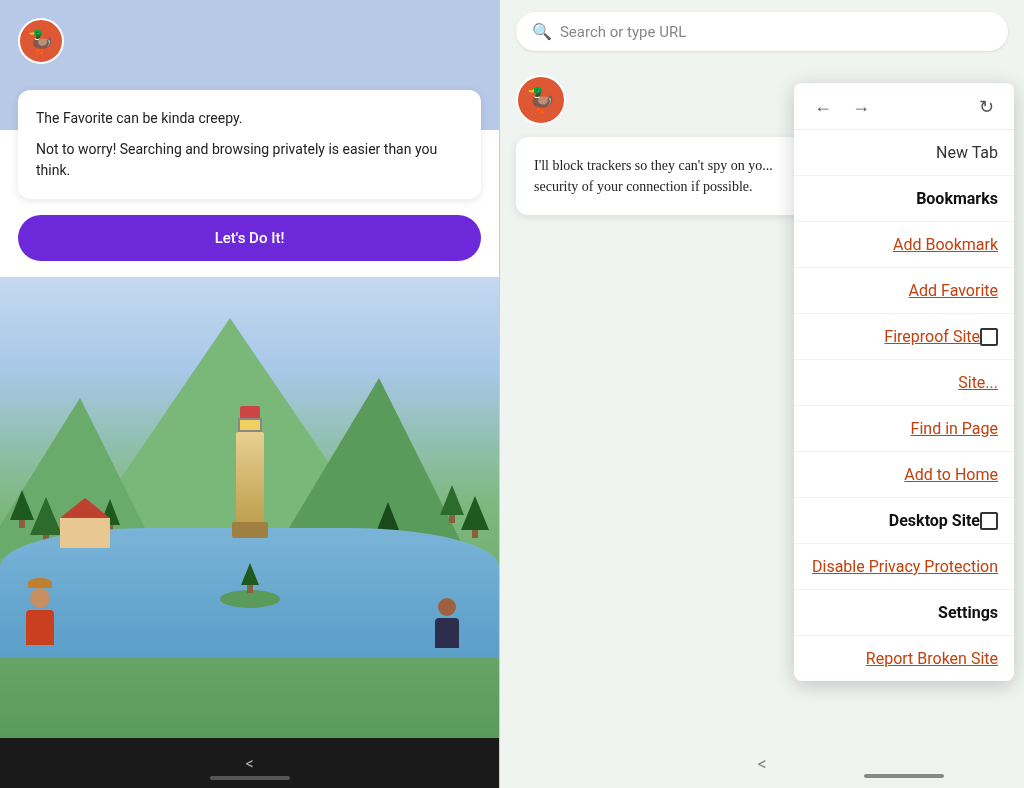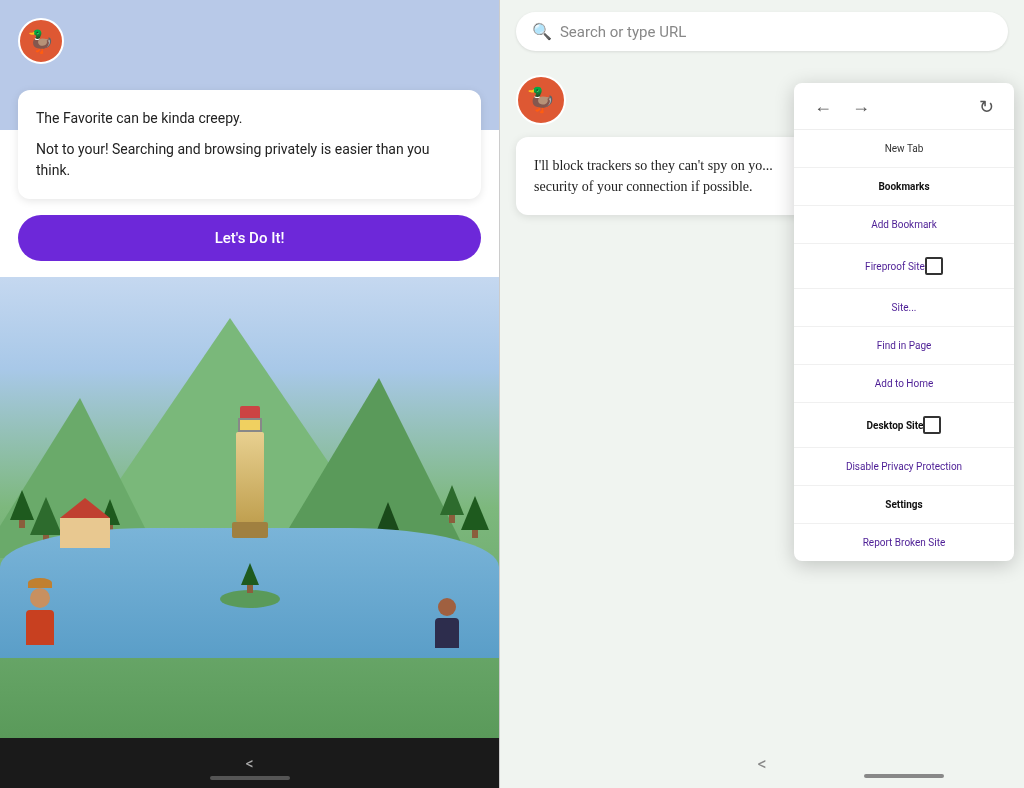--- a/index.html
+++ b/index.html
@@ -428,40 +428,41 @@
       cursor: pointer;
       padding: 2px 6px;
     }
 
     .menu-header-btn.refresh {
       margin-left: auto;
     }
 
     .menu-item {
       padding: 13px 16px;
-      font-size: 10px;
+      font-size: 16px;
       color: #333;
       cursor: pointer;
       display: flex;
       align-items: center;
-      justify-content: center;
+      justify-content: flex-end;
       border-bottom: 1px solid #f0f0f0;
     }
 
     .menu-item:last-child {
       border-bottom: none;
     }
 
     .menu-item.bold {
       font-weight: 700;
       color: #111;
     }
 
     .menu-item.disabled {
-      color: #4c1d95;
+      color: #c2410c;
+      text-decoration: underline;
     }
 
     .menu-checkbox {
       width: 18px;
       height: 18px;
       border: 2px solid #333;
       border-radius: 2px;
       display: inline-block;
     }
   </style>
@@ -470,21 +471,21 @@
 
 <div class="phone-left">
   <div class="phone-left-top">
     <div class="duckduckgo-logo-left">
       <span>🦆</span>
     </div>
   </div>
 
   <div class="info-card">
     <p>The Favorite can be kinda creepy.</p>
-    <p>Not to your! Searching and browsing privately is easier than you think.</p>
+    <p>Not to worry! Searching and browsing privately is easier than you think.</p>
   </div>
 
   <div class="lets-do-it-btn">
     <span>Let's Do It!</span>
   </div>
 
   <div class="illustration">
 
     <div class="mountain-center"></div>
     <div class="mountain-left"></div>
@@ -582,20 +583,23 @@
       <div class="menu-item">
         <span>New Tab</span>
       </div>
       <div class="menu-item bold">
         <span>Bookmarks</span>
       </div>
       <div class="menu-item disabled">
         <span>Add Bookmark</span>
       </div>
       <div class="menu-item disabled">
+        <span>Add Favorite</span>
+      </div>
+      <div class="menu-item disabled">
         <span>Fireproof Site</span>
         <span class="menu-checkbox"></span>
       </div>
       <div class="menu-item disabled">
         <span>Site...</span>
       </div>
       <div class="menu-item disabled">
         <span>Find in Page</span>
       </div>
       <div class="menu-item disabled">

